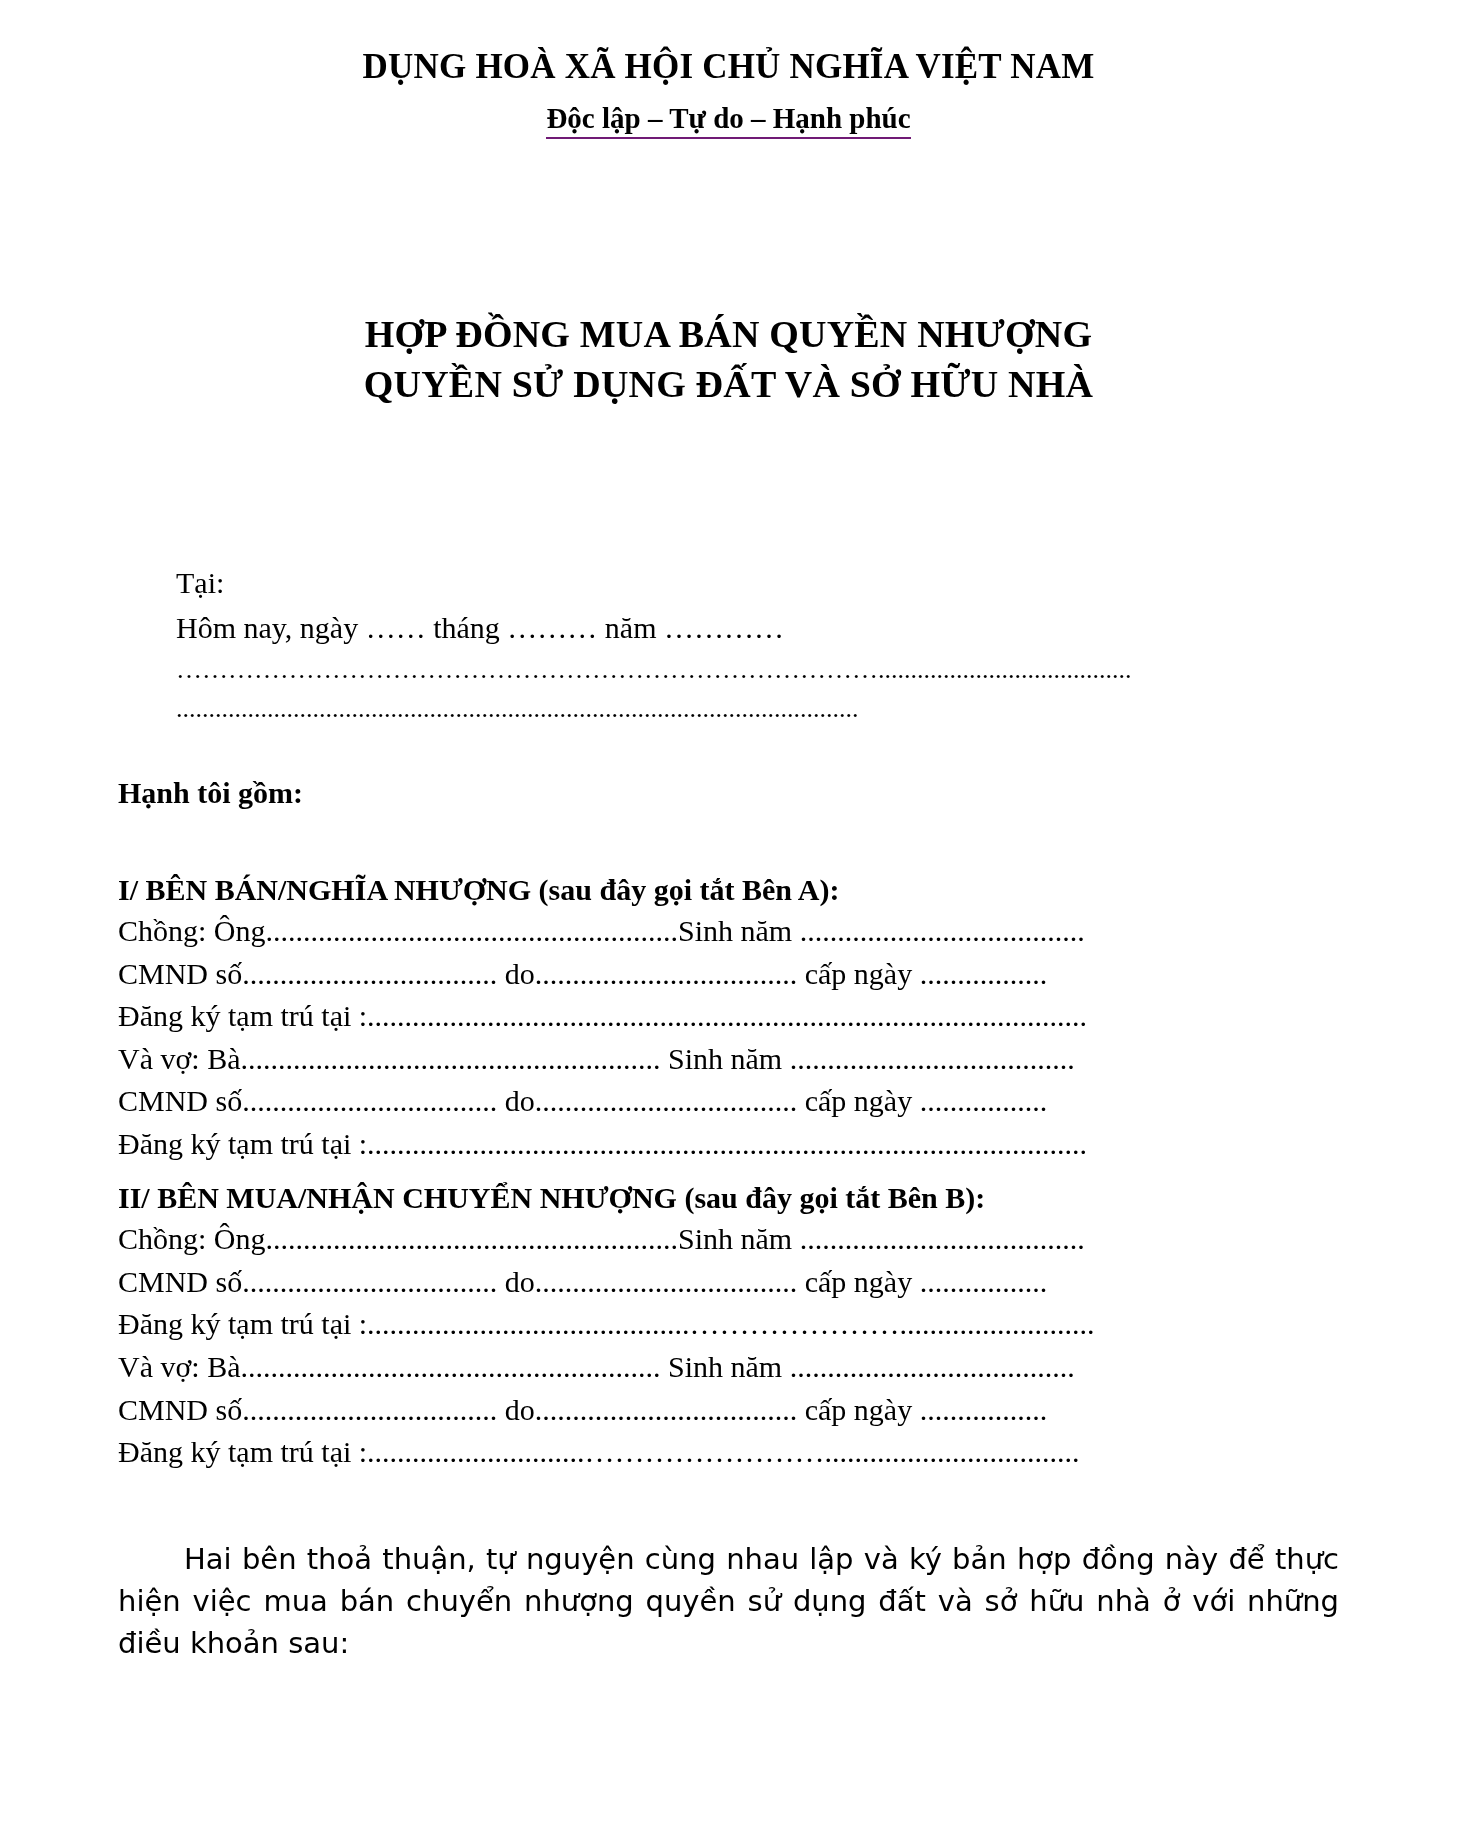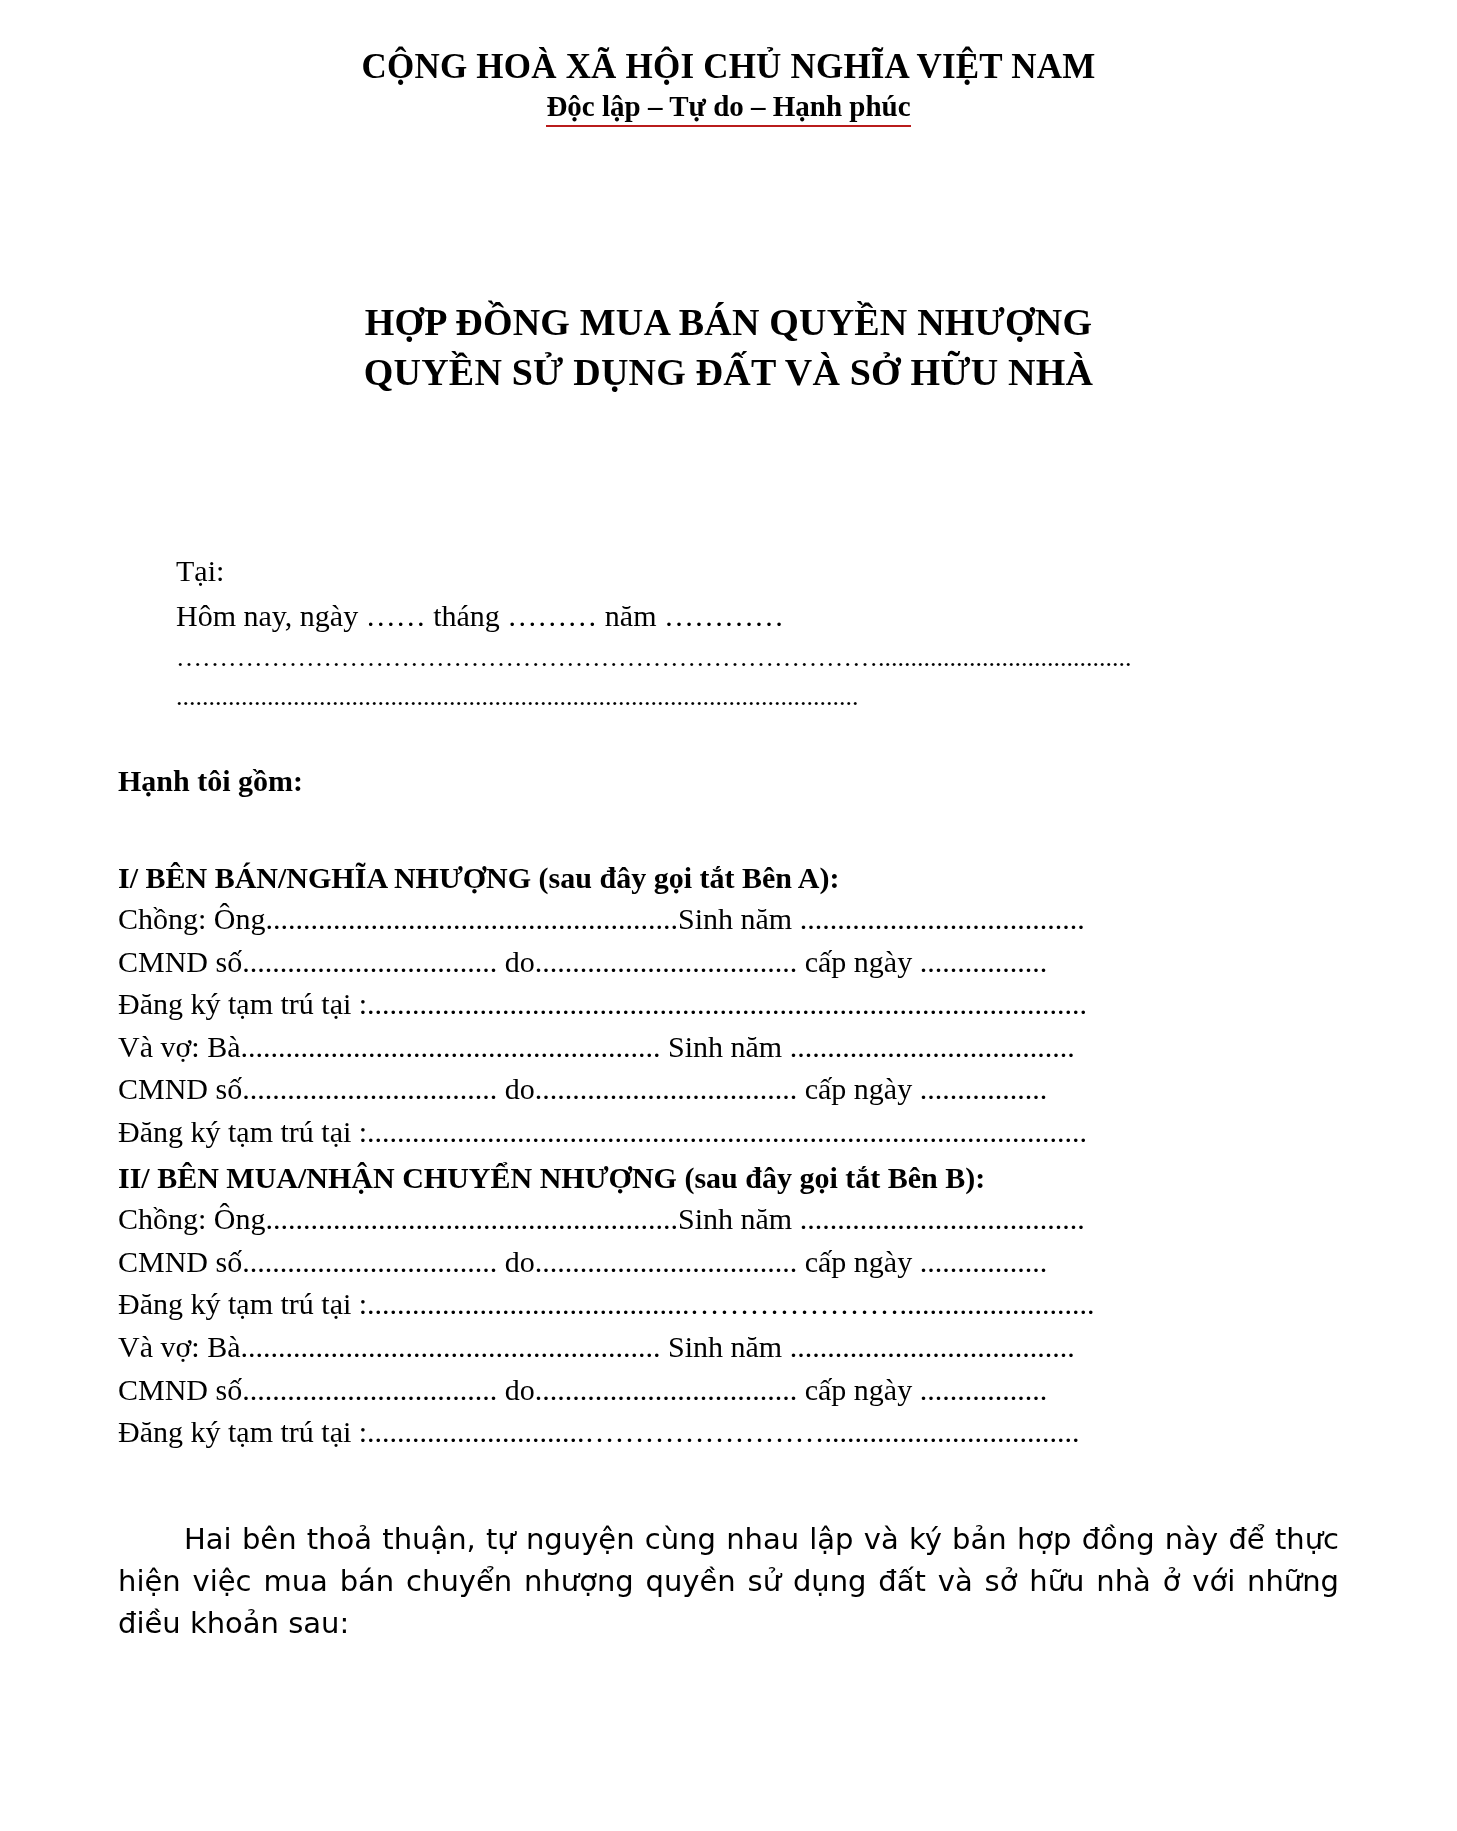--- a/index.html
+++ b/index.html
@@ -29,22 +29,22 @@
   .national-line1 {
     font-size: 35px;
     font-weight: bold;
     letter-spacing: 0.2px;
     line-height: 1.2;
   }
   .national-line2 {
     display: inline-block;
     font-size: 29px;
     font-weight: bold;
-    margin-top: 0;
-    border-bottom: 2px solid #b91c1c;
+    margin-top: 12px;
+    border-bottom: 2px solid #701a75;
     padding-bottom: 1px;
     line-height: 1.25;
   }
 
   
   .doc-title {
     text-align: center;
     font-size: 38px;
     font-weight: bold;
     line-height: 1.32;
@@ -87,21 +87,21 @@
   }
 
   
   .party-head {
     margin-top: 60px;
     font-size: 30px;
     font-weight: bold;
     line-height: 1.35;
   }
   .party-head.second {
-    margin-top: 4px;
+    margin-top: 12px;
   }
   .field-line {
     font-size: 30px;
     line-height: 1.42;
     white-space: nowrap;
     overflow: hidden;
   }
 
   
   .closing {
@@ -115,21 +115,21 @@
     display: inline-block;
     width: 66px;
   }
 </style>
 </head>
 <body>
 
 <div class="page">
 
   <div class="national">
-    <div class="national-line1">CỘNG HOÀ XÃ HỘI CHỦ NGHĨA VIỆT NAM</div>
+    <div class="national-line1">DỤNG HOÀ XÃ HỘI CHỦ NGHĨA VIỆT NAM</div>
     <div class="national-line2">Độc lập – Tự do – Hạnh phúc</div>
   </div>
 
   <div class="doc-title">
     <span class="t-line">HỢP ĐỒNG MUA BÁN QUYỀN NHƯỢNG</span>
     <span class="t-line">QUYỀN SỬ DỤNG ĐẤT VÀ SỞ HỮU NHÀ</span>
   </div>
 
   <div class="intro">
     <div class="ind">Tại:</div>

